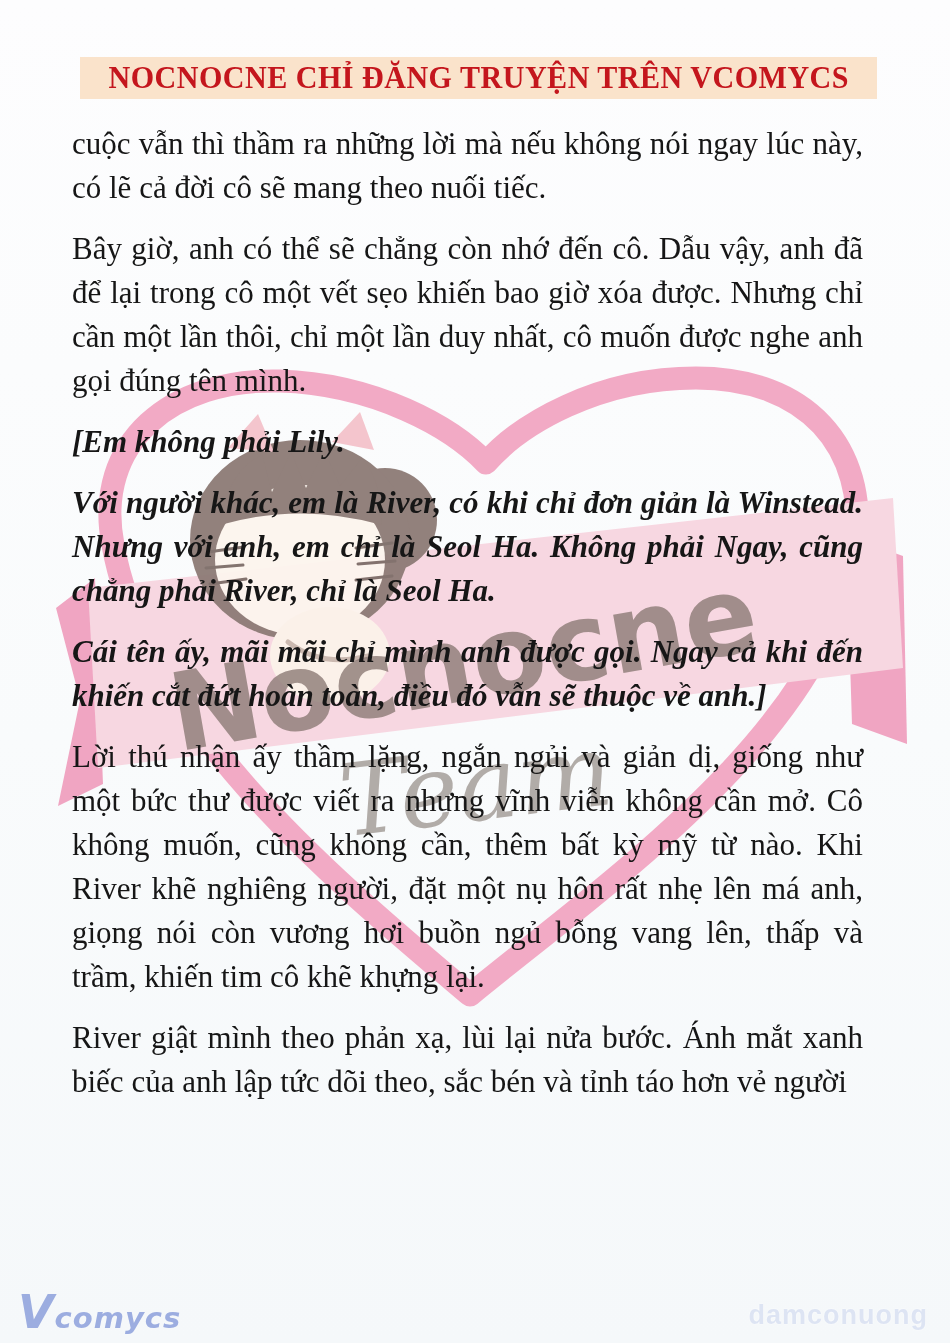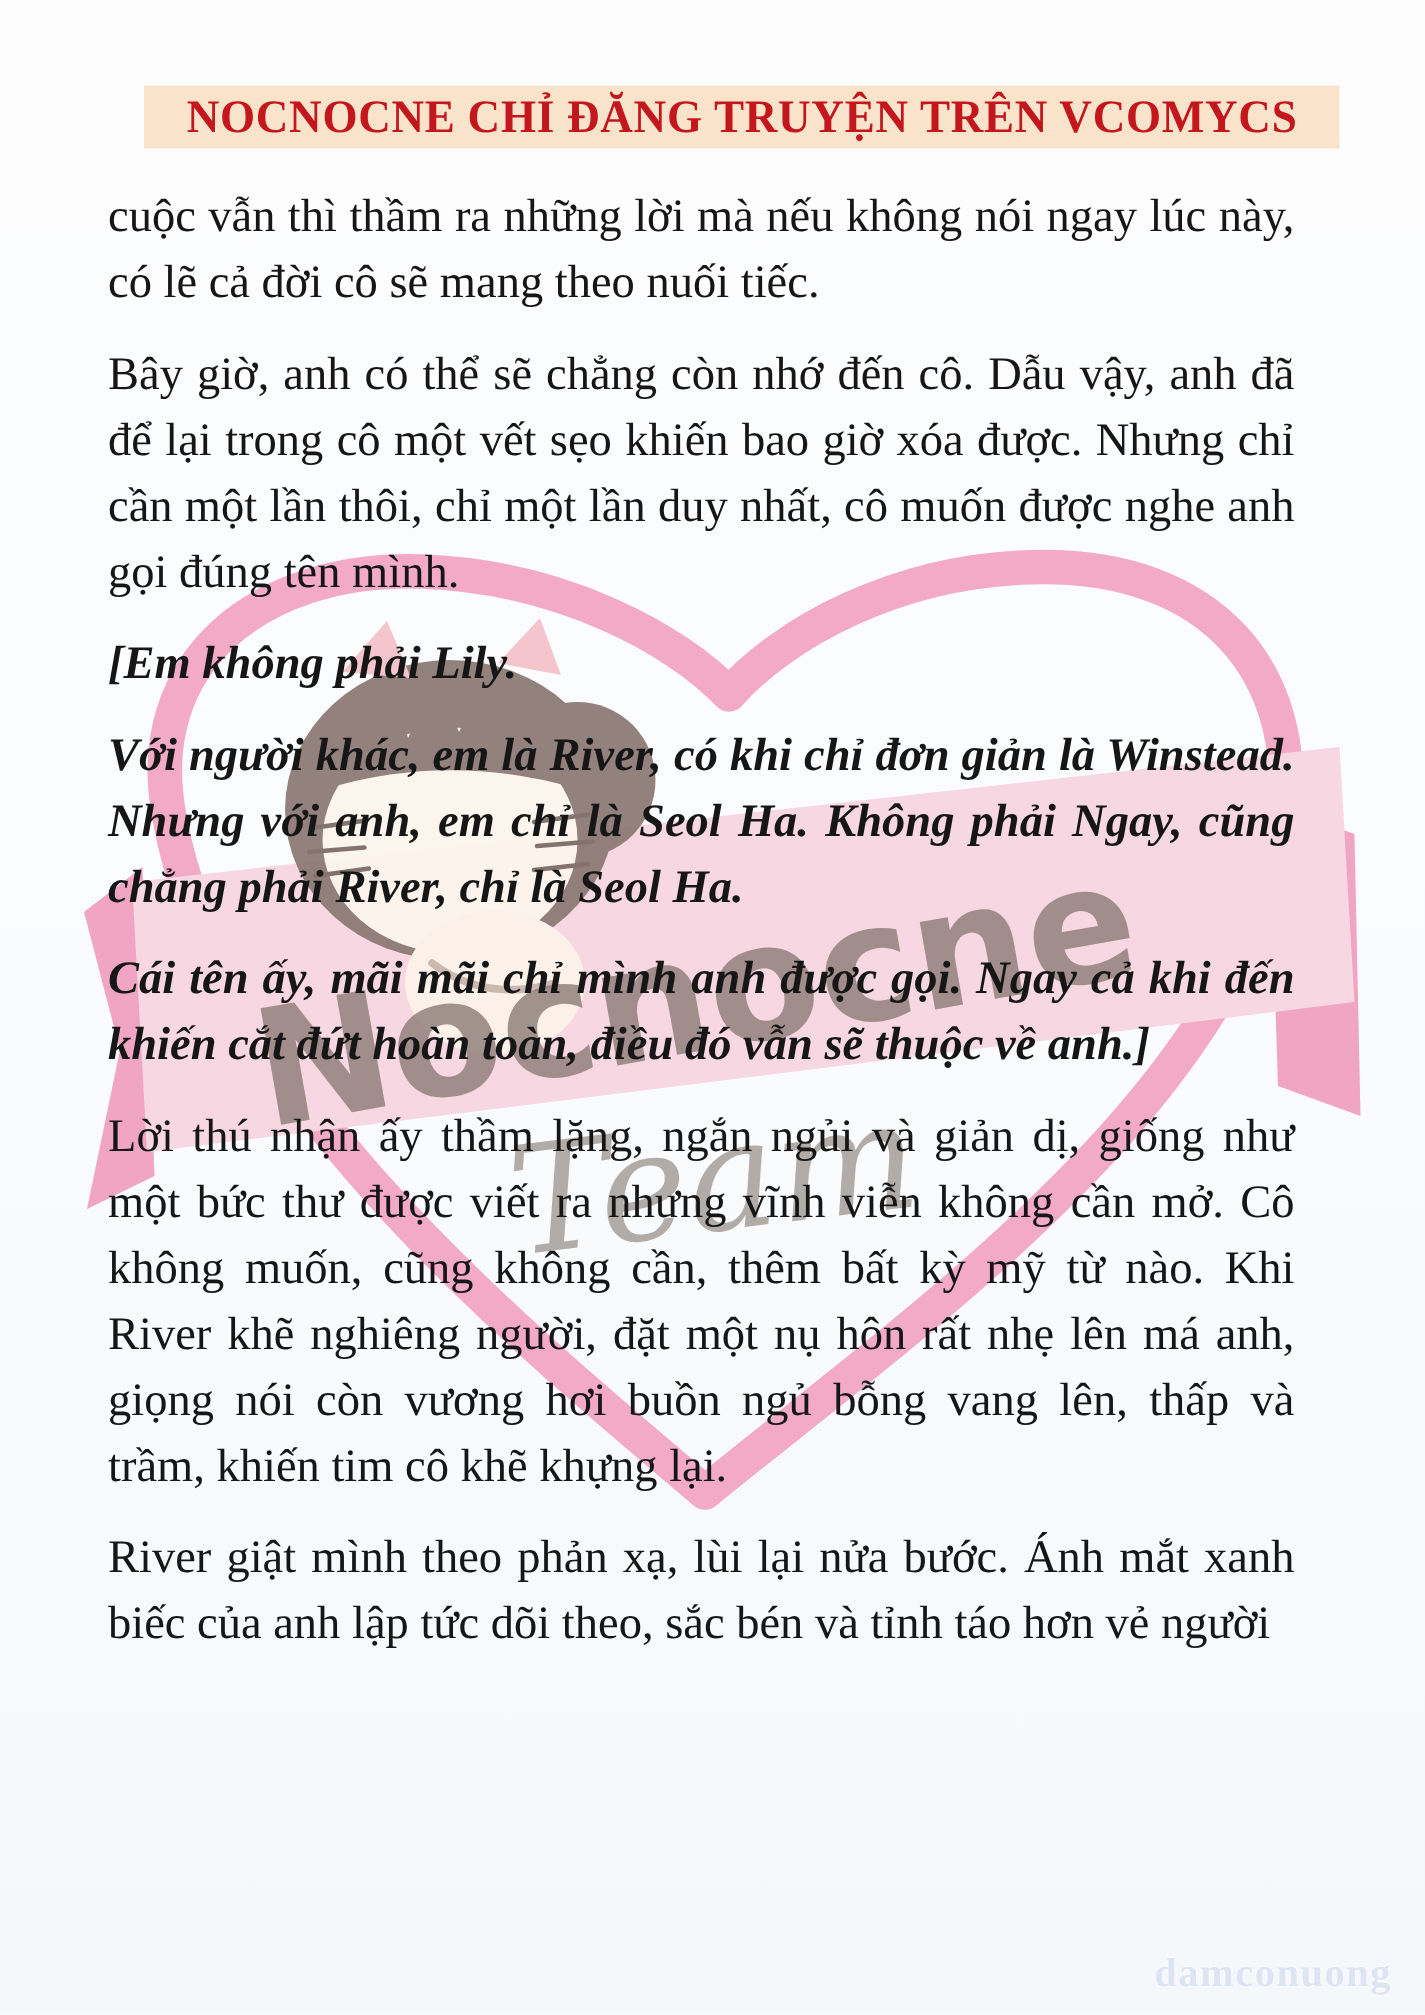--- a/index.html
+++ b/index.html
@@ -4,42 +4,42 @@
 <style>
   html,body { margin:0; padding:0; }
   .page {
     position:relative; width:950px; height:1343px; overflow:hidden;
     background:linear-gradient(180deg,#fdfdfe 0%,#f9fbfc 55%,#f5f8fa 100%);
     font-family:"Liberation Serif","DejaVu Serif",serif;
   }
   .watermark { position:absolute; left:0; top:0; width:950px; height:1343px; pointer-events:none; }
 
   .header-banner {
-    position:absolute; left:96px; top:57px; width:797px; height:42px;
+    position:absolute; left:80px; top:57px; width:797px; height:42px;
     background:#fae3cb; display:flex; align-items:center; justify-content:center;
   }
   .header-banner .banner-text {
     font-weight:bold; font-size:31px; color:#c4161d; white-space:nowrap;
     transform:scaleX(0.97); letter-spacing:0.5px;
   }
 
   .content { position:absolute; left:72px; top:122px; width:807px; color:#161616; }
   .content p { margin:0 16px 17px 0; font-size:31px; line-height:44px; text-align:justify; }
   .content p.emphasis { font-weight:bold; font-style:italic; }
 
   .vcomycs-logo {
     position:absolute; left:18px; top:1285px;
     font-family:"DejaVu Sans",sans-serif; font-style:italic; font-weight:bold;
     font-size:29px; color:#9cade0; letter-spacing:1px;
   }
   .vcomycs-logo::first-letter { font-size:46px; }
 
   .credit {
     position:absolute; right:22px; top:1300px;
-    font-family:Liberation Serif, serif; font-weight:bold;
+    font-family:Liberation Sans, sans-serif; font-weight:bold;
     font-size:27px; color:#dde4f3; letter-spacing:1px;
     text-shadow:0 0 2px #ffffff;
   }
 </style>
 </head>
 <body>
 
 <div class="page">
 
   <svg class="watermark" viewBox="0 0 950 1343" xmlns="http://www.w3.org/2000/svg">
@@ -82,15 +82,16 @@
   <div class="content">
     <p class="normal">cuộc vẫn thì thầm ra những lời mà nếu không nói ngay lúc này, có lẽ cả đời cô sẽ mang theo nuối tiếc.</p>
     <p class="normal">Bây giờ, anh có thể sẽ chẳng còn nhớ đến cô. Dẫu vậy, anh đã để lại trong cô một vết sẹo khiến bao giờ xóa được. Nhưng chỉ cần một lần thôi, chỉ một lần duy nhất, cô muốn được nghe anh gọi đúng tên mình.</p>
     <p class="emphasis">[Em không phải Lily.</p>
     <p class="emphasis">Với người khác, em là River, có khi chỉ đơn giản là Winstead. Nhưng với anh, em chỉ là Seol Ha. Không phải Ngay, cũng chẳng phải River, chỉ là Seol Ha.</p>
     <p class="emphasis">Cái tên ấy, mãi mãi chỉ mình anh được gọi. Ngay cả khi đến khiến cắt đứt hoàn toàn, điều đó vẫn sẽ thuộc về anh.]</p>
     <p class="normal">Lời thú nhận ấy thầm lặng, ngắn ngủi và giản dị, giống như một bức thư được viết ra nhưng vĩnh viễn không cần mở. Cô không muốn, cũng không cần, thêm bất kỳ mỹ từ nào. Khi River khẽ nghiêng người, đặt một nụ hôn rất nhẹ lên má anh, giọng nói còn vương hơi buồn ngủ bỗng vang lên, thấp và trầm, khiến tim cô khẽ khựng lại.</p>
     <p class="normal">River giật mình theo phản xạ, lùi lại nửa bước. Ánh mắt xanh biếc của anh lập tức dõi theo, sắc bén và tỉnh táo hơn vẻ người</p>
   </div>
 
+  <div class="vcomycs-logo">Vcomycs</div>
   <div class="credit">damconuong</div>
 
 </div>
 
 </body></html>

